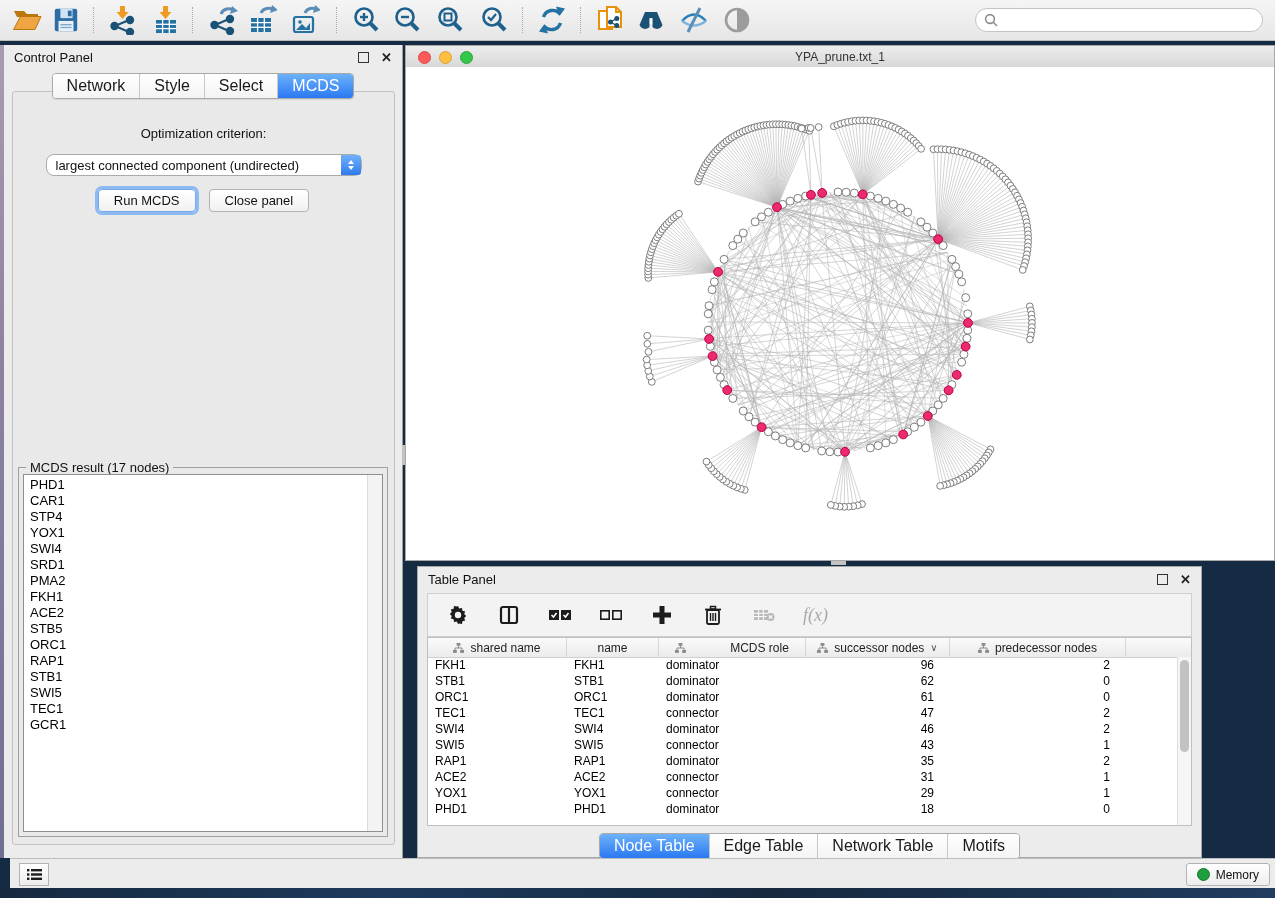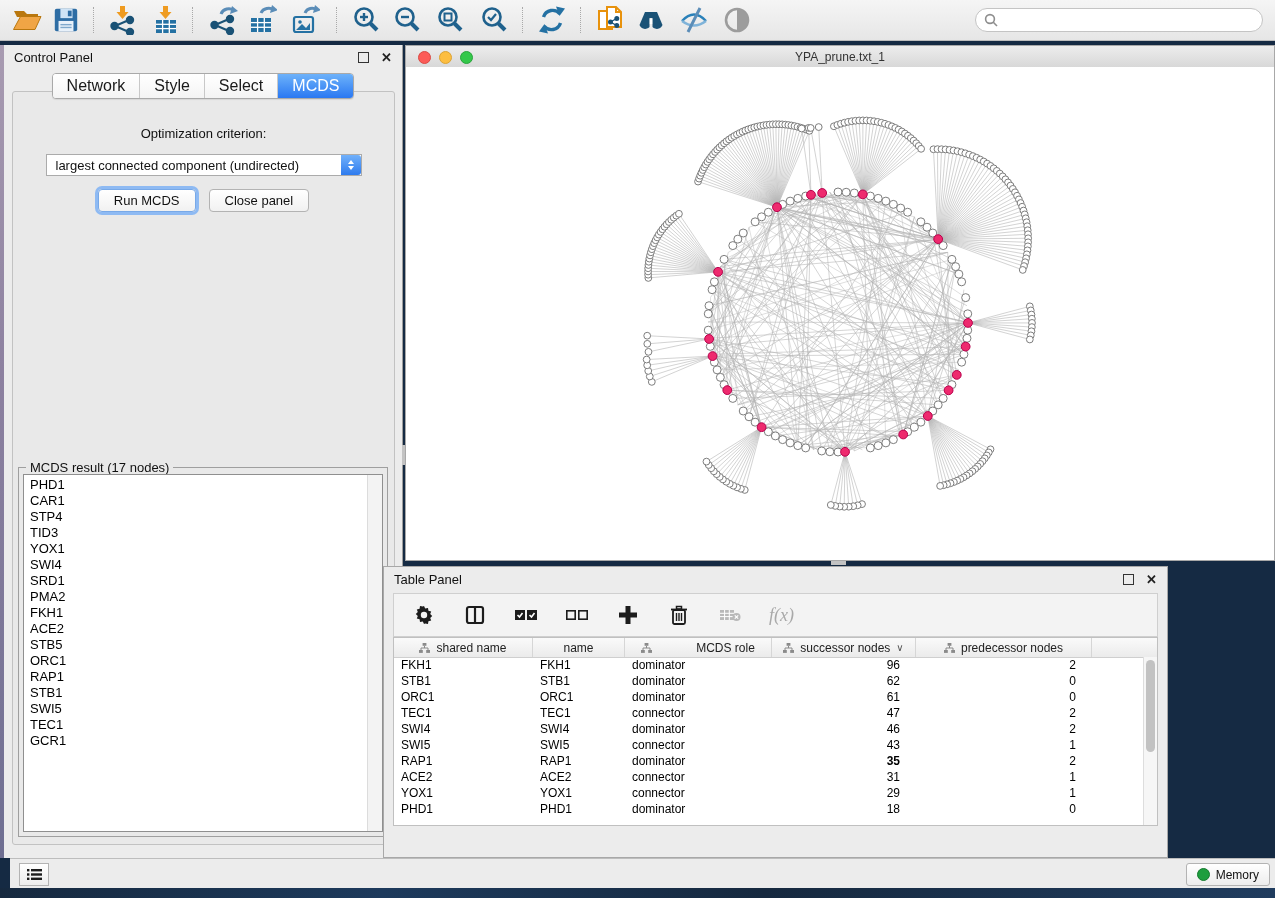--- a/index.html
+++ b/index.html
@@ -31,21 +31,21 @@
   .seg-control{display:inline-flex;border:1px solid #a9a9a9;border-radius:4px;overflow:hidden;
     background:#fff;box-shadow:0 1px 1px rgba(0,0,0,.08);}
   .seg{padding:3px 14px;font-size:16px;color:#1a1a1a;background:linear-gradient(#ffffff,#f4f4f4);
     border-left:1px solid #c8c8c8;cursor:default;white-space:nowrap;}
   .seg:first-child{border-left:none;}
   .seg.sel{background:linear-gradient(#6db2fa,#2a78f2);color:#fff;}
   .tab-pane{position:absolute;left:8px;right:7px;top:46px;bottom:13px;background:#e9e9e9;
     border:1px solid #c2c2c2;border-radius:3px;}
   .opt-label{text-align:center;font-size:13px;color:#111;margin-top:34px;}
   .select{width:316px;height:22px;margin:13px auto 0 auto;background:#fff;border:1px solid #ababab;
-    border-radius:0;display:flex;align-items:center;box-sizing:border-box;}
+    border-radius:8px;display:flex;align-items:center;box-sizing:border-box;}
   .select .sel-text{flex:1;font-size:13px;padding-left:9px;color:#111;white-space:nowrap;overflow:hidden;}
   .stepper{width:20px;height:20px;margin-right:0;border-radius:0 3px 3px 0;
     background:linear-gradient(#71b1fb,#2e7bee);display:flex;flex-direction:column;align-items:center;justify-content:center;}
   .stepper .tri-up{width:0;height:0;border-left:3.5px solid transparent;border-right:3.5px solid transparent;
     border-bottom:4.5px solid #fff;margin-bottom:2px;}
   .stepper .tri-dn{width:0;height:0;border-left:3.5px solid transparent;border-right:3.5px solid transparent;
     border-top:4.5px solid #fff;}
   .btn-row{display:flex;justify-content:center;gap:13px;margin-top:13px;}
   .btn{background:linear-gradient(#ffffff,#f1f1f1);border:1px solid #b3b3b3;border-radius:4px;
     font-size:13px;color:#111;padding:3px 15px;font-family:"Liberation Sans",sans-serif;}
@@ -63,21 +63,21 @@
   .win-titlebar{height:21px;background:linear-gradient(#ededed,#d8d8d8);border-bottom:1px solid #b1b1b1;
     position:relative;display:flex;align-items:center;justify-content:center;}
   .traffic{position:absolute;left:12px;top:5px;display:flex;gap:8px;}
   .light{width:11px;height:11px;border-radius:50%;}
   .win-title{font-size:12px;color:#333;}
   .net-canvas{position:absolute;left:0;top:21px;right:0;bottom:0;background:#fff;}
   .v-split-handle{position:absolute;left:402px;top:445px;width:3px;height:20px;background:#c3c3c3;}
   .h-split-handle{position:absolute;left:831px;top:561px;width:15px;height:4px;background:#c3c3c3;}
 
   
-  .table-panel{position:absolute;left:383px;top:566px;width:785px;height:292px;background:#ececec;
+  .table-panel{position:absolute;left:417px;top:566px;width:785px;height:292px;background:#ececec;
     border:1px solid #a8a8a8;box-sizing:border-box;}
   .tp-toolbar{position:absolute;left:9px;right:9px;top:26px;height:44px;background:#f3f3f3;
     border:1px solid #cfcfcf;display:flex;align-items:center;padding-left:18px;gap:27px;box-sizing:border-box;}
   .tp-ico{display:flex;align-items:center;justify-content:center;width:24px;height:24px;}
   .fx{font-family:"Liberation Serif",serif;font-style:italic;font-size:18px;color:#a9a9a9;}
   .tablebox{position:absolute;left:9px;right:9px;top:70px;height:189px;background:#fff;border:1px solid #c0c0c0;box-sizing:border-box;}
   .thead{display:flex;height:19px;background:linear-gradient(#fafafa,#ebebeb);border-bottom:1px solid #cfcfcf;}
   .th{display:flex;align-items:center;justify-content:center;gap:6px;font-size:12px;color:#222;
     border-right:1px solid #d6d6d6;box-sizing:border-box;overflow:hidden;white-space:nowrap;}
   .th .sort{color:#555;font-size:10px;}
@@ -296,21 +296,20 @@
         <button class="btn focus-ring">Run MCDS</button>
         <button class="btn">Close panel</button>
       </div>
       <div class="groupbox">
         <span class="legend">MCDS result (17 nodes)</span>
         <div class="listbox">
           <div class="items" id="mcds-list">
               <div class="list-item">PHD1</div>
               <div class="list-item">CAR1</div>
               <div class="list-item">STP4</div>
-              <div class="list-item">TID3</div>
               <div class="list-item">YOX1</div>
               <div class="list-item">SWI4</div>
               <div class="list-item">SRD1</div>
               <div class="list-item">PMA2</div>
               <div class="list-item">FKH1</div>
               <div class="list-item">ACE2</div>
               <div class="list-item">STB5</div>
               <div class="list-item">ORC1</div>
               <div class="list-item">RAP1</div>
               <div class="list-item">STB1</div>
@@ -1210,21 +1209,21 @@
             <div class="td" style="width: 139px; padding: 0px 0px 0px 7px; box-sizing: border-box;">SWI5</div>
             <div class="td" style="width: 92px; padding: 0px 0px 0px 7px; box-sizing: border-box;">SWI5</div>
             <div class="td" style="width: 147px; padding: 0px 0px 0px 7px; box-sizing: border-box;">connector</div>
             <div class="td num" style="width: 144px; padding: 0px 16px 0px 0px; box-sizing: border-box;">43</div>
             <div class="td num" style="width: 176px; padding: 0px 16px 0px 0px; box-sizing: border-box;">1</div>
           </div>
           <div class="tr">
             <div class="td" style="width: 139px; padding: 0px 0px 0px 7px; box-sizing: border-box;">RAP1</div>
             <div class="td" style="width: 92px; padding: 0px 0px 0px 7px; box-sizing: border-box;">RAP1</div>
             <div class="td" style="width: 147px; padding: 0px 0px 0px 7px; box-sizing: border-box;">dominator</div>
-            <div class="td num" style="width: 144px; padding: 0px 16px 0px 0px; box-sizing: border-box; font-weight: bold;">35</div>
+            <div class="td num" style="width: 144px; padding: 0px 16px 0px 0px; box-sizing: border-box;">35</div>
             <div class="td num" style="width: 176px; padding: 0px 16px 0px 0px; box-sizing: border-box;">2</div>
           </div>
           <div class="tr">
             <div class="td" style="width: 139px; padding: 0px 0px 0px 7px; box-sizing: border-box;">ACE2</div>
             <div class="td" style="width: 92px; padding: 0px 0px 0px 7px; box-sizing: border-box;">ACE2</div>
             <div class="td" style="width: 147px; padding: 0px 0px 0px 7px; box-sizing: border-box;">connector</div>
             <div class="td num" style="width: 144px; padding: 0px 16px 0px 0px; box-sizing: border-box;">31</div>
             <div class="td num" style="width: 176px; padding: 0px 16px 0px 0px; box-sizing: border-box;">1</div>
           </div>
           <div class="tr">
@@ -1238,20 +1237,28 @@
             <div class="td" style="width: 139px; padding: 0px 0px 0px 7px; box-sizing: border-box;">PHD1</div>
             <div class="td" style="width: 92px; padding: 0px 0px 0px 7px; box-sizing: border-box;">PHD1</div>
             <div class="td" style="width: 147px; padding: 0px 0px 0px 7px; box-sizing: border-box;">dominator</div>
             <div class="td num" style="width: 144px; padding: 0px 16px 0px 0px; box-sizing: border-box;">18</div>
             <div class="td num" style="width: 176px; padding: 0px 16px 0px 0px; box-sizing: border-box;">0</div>
           </div>
         </div>
       <div class="tscroll">
         <div class="tthumb" style="top:3px;height:92px;"></div>
       </div>
+    </div>
+    <div class="tp-tabs">
+      <div class="seg-control" id="tp-tabs">
+          <span class="seg sel">Node Table</span>
+          <span class="seg">Edge Table</span>
+          <span class="seg">Network Table</span>
+          <span class="seg">Motifs</span>
+        </div>
     </div>
   </div>
 
   <div class="statusbar">
     <div class="task-btn">
       <svg width="15" height="13" viewBox="0 0 15 13">
           <g fill="#1c1c1c">
             <rect x="0" y="1" width="2.4" height="2.4"></rect>
             <rect x="4" y="1" width="11" height="2.4"></rect>
             <rect x="0" y="5.3" width="2.4" height="2.4"></rect>

